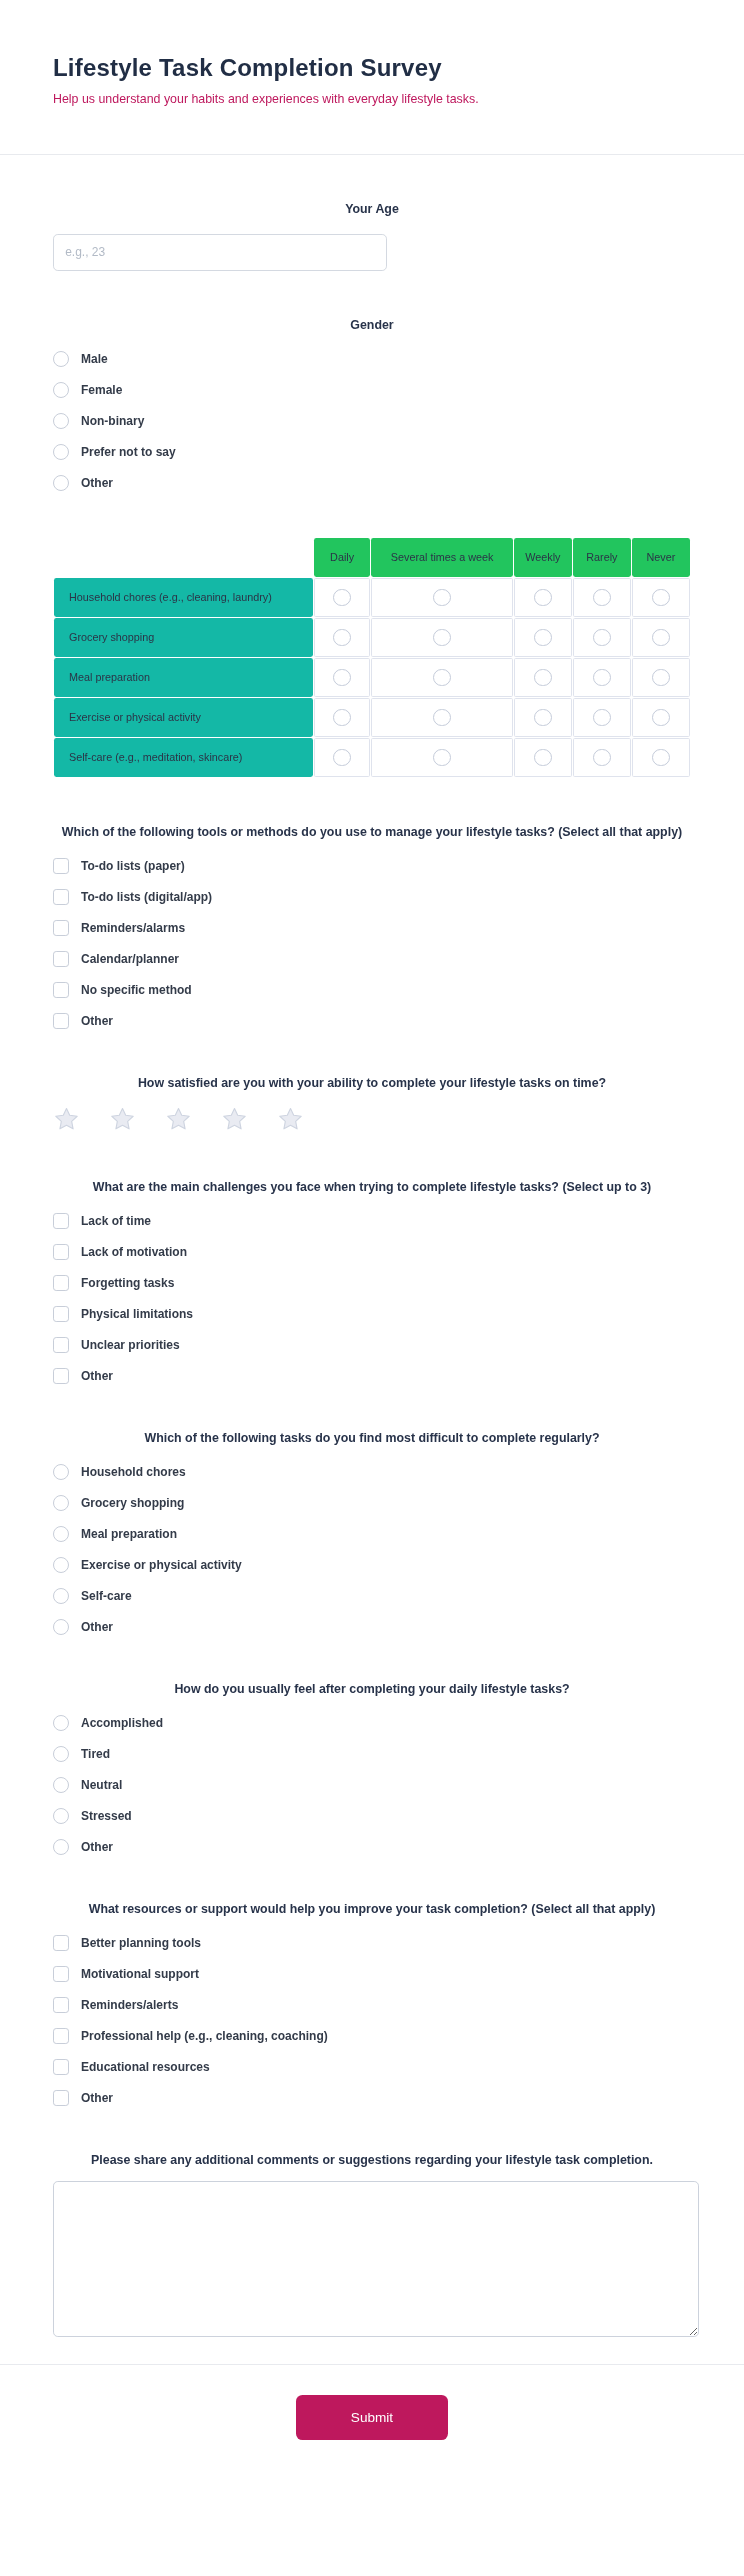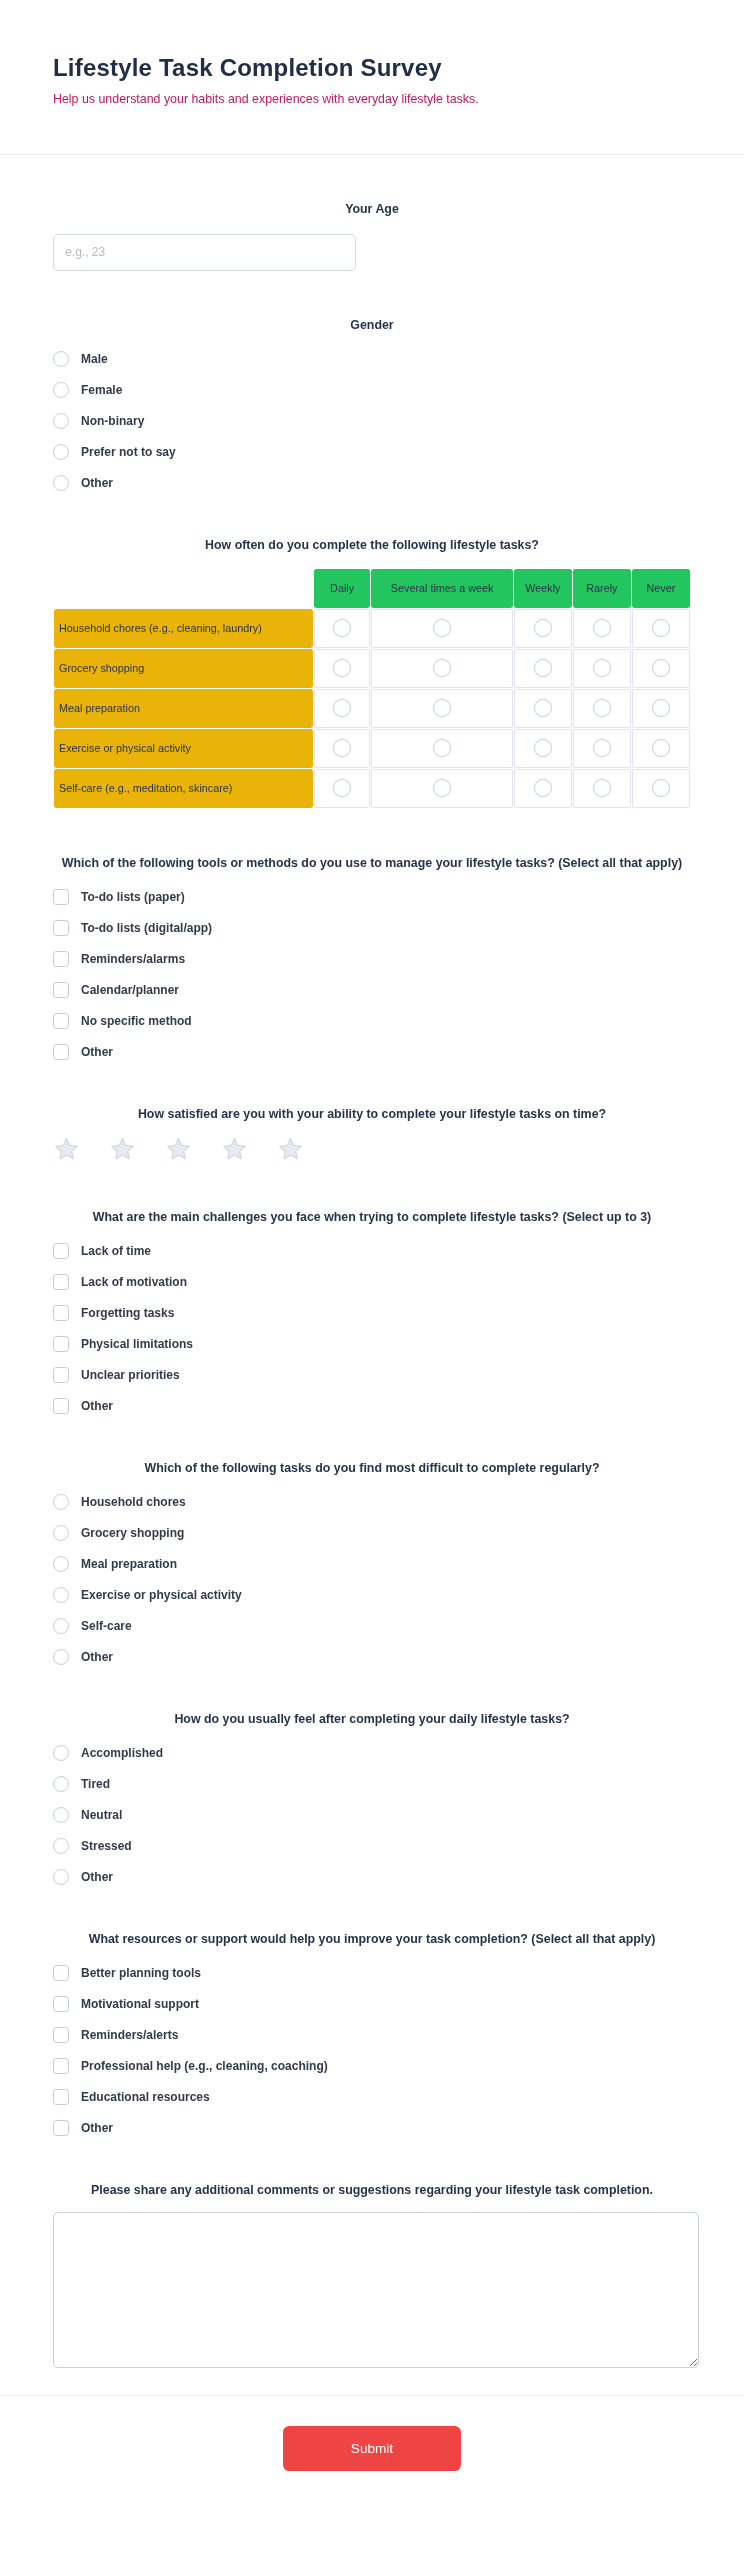--- a/index.html
+++ b/index.html
@@ -18,21 +18,21 @@
 
   .divider { border: none; border-top: 0.8px solid #e8eaee; height: 0; width: 100%; }
 
   
   .section { margin-top: 46px; }
   .question { font-size: 12.4px; font-weight: bold; color: #28334a; line-height: 1.45; max-width: 648px; text-align: center; }
   .q-gap { height: 14.4px; }
 
   
   .text-input {
-    width: 303px; height: 37px; border: 0.8px solid #d4d9e1; border-radius: 4.8px;
+    width: 334px; height: 37px; border: 0.8px solid #d4d9e1; border-radius: 4.8px;
     padding: 0 11.2px; font-size: 12px; color: #2a3549; outline: none; background: #fff;
     font-family: "Liberation Sans", sans-serif;
   }
   .text-input::placeholder { color: #b2bac6; }
 
   
   .opt-list { margin-top: 1.6px; }
   .opt { display: flex; align-items: center; margin-bottom: 15px; cursor: pointer; font-weight: bold; }
   .opt:last-child { margin-bottom: 0; }
   .radio-ctl {
@@ -47,22 +47,22 @@
 
   
   .matrix-table { width: 100%; border-collapse: separate; border-spacing: 1.6px; margin-top: 12.8px; }
   .matrix-table th { font-weight: normal; }
   .matrix-table thead th {
     background: #22c55e; color: #2b3447; font-size: 10.8px;
     padding: 13.6px 4.8px; border-radius: 2.4px; text-align: center;
   }
   .matrix-table thead th.corner { background: transparent; }
   .matrix-table tbody th {
-    background: #eab308; color: #2b3447; font-size: 10.8px;
-    text-align: left; padding: 12px 5px; border-radius: 2.4px;
+    background: #14b8a6; color: #2b3447; font-size: 10.8px;
+    text-align: left; padding: 12px 15px; border-radius: 2.4px;
   }
   .matrix-table td {
     background: #fff; border: 0.8px solid #dfe3ed; border-radius: 1.6px; text-align: center;
     height: 39px; vertical-align: middle;
   }
   .m-radio {
     width: 17.6px; height: 17.6px; border: 0.8px solid #c5ccda; border-radius: 50%;
     background: #fff; display: inline-block; vertical-align: middle; cursor: pointer;
   }
 
@@ -75,21 +75,21 @@
   .comments-area {
     width: 646px; height: 156px; border: 0.8px solid #ccd2dc; border-radius: 4.8px;
     margin-top: 11.2px; padding: 9.6px 11.2px; font-size: 12px; color: #2a3549;
     font-family: "Liberation Sans", sans-serif; resize: vertical; outline: none; background: #fff;
   }
 
   
   .footer-divider { margin-top: 24px; }
   .footer { padding: 30px 0 0 0; text-align: center; }
   .submit-btn {
-    width: 178px; height: 45px; background: #ef4444; color: #ffffff;
+    width: 152px; height: 45px; background: #be185d; color: #ffffff;
     border: none; border-radius: 6.4px; font-size: 13.6px; font-weight: 500;
     font-family: "Liberation Sans", sans-serif; cursor: pointer;
   }
 </style>
 </head>
 <body>
 
 <div class="header container">
   <h1 class="page-title">Lifestyle Task Completion Survey</h1>
   <div class="page-subtitle">Help us understand your habits and experiences with everyday lifestyle tasks.</div>
@@ -127,21 +127,20 @@
         <span class="opt-label">Prefer not to say</span>
       </div>
         <div class="opt">
         <span class="radio-ctl"></span>
         <span class="opt-label">Other</span>
       </div>
       </div>
   </div>
 
   <div class="section">
-    <div class="question">How often do you complete the following lifestyle tasks?</div>
     <table class="matrix-table">
       <colgroup>
         <col style="width:41%">
           <col style="width:9%">
           <col style="width:22.4%">
         <col style="width:9.2%">
           <col style="width:9.2%">
           <col style="width:9.2%">
       </colgroup>
       <thead>

